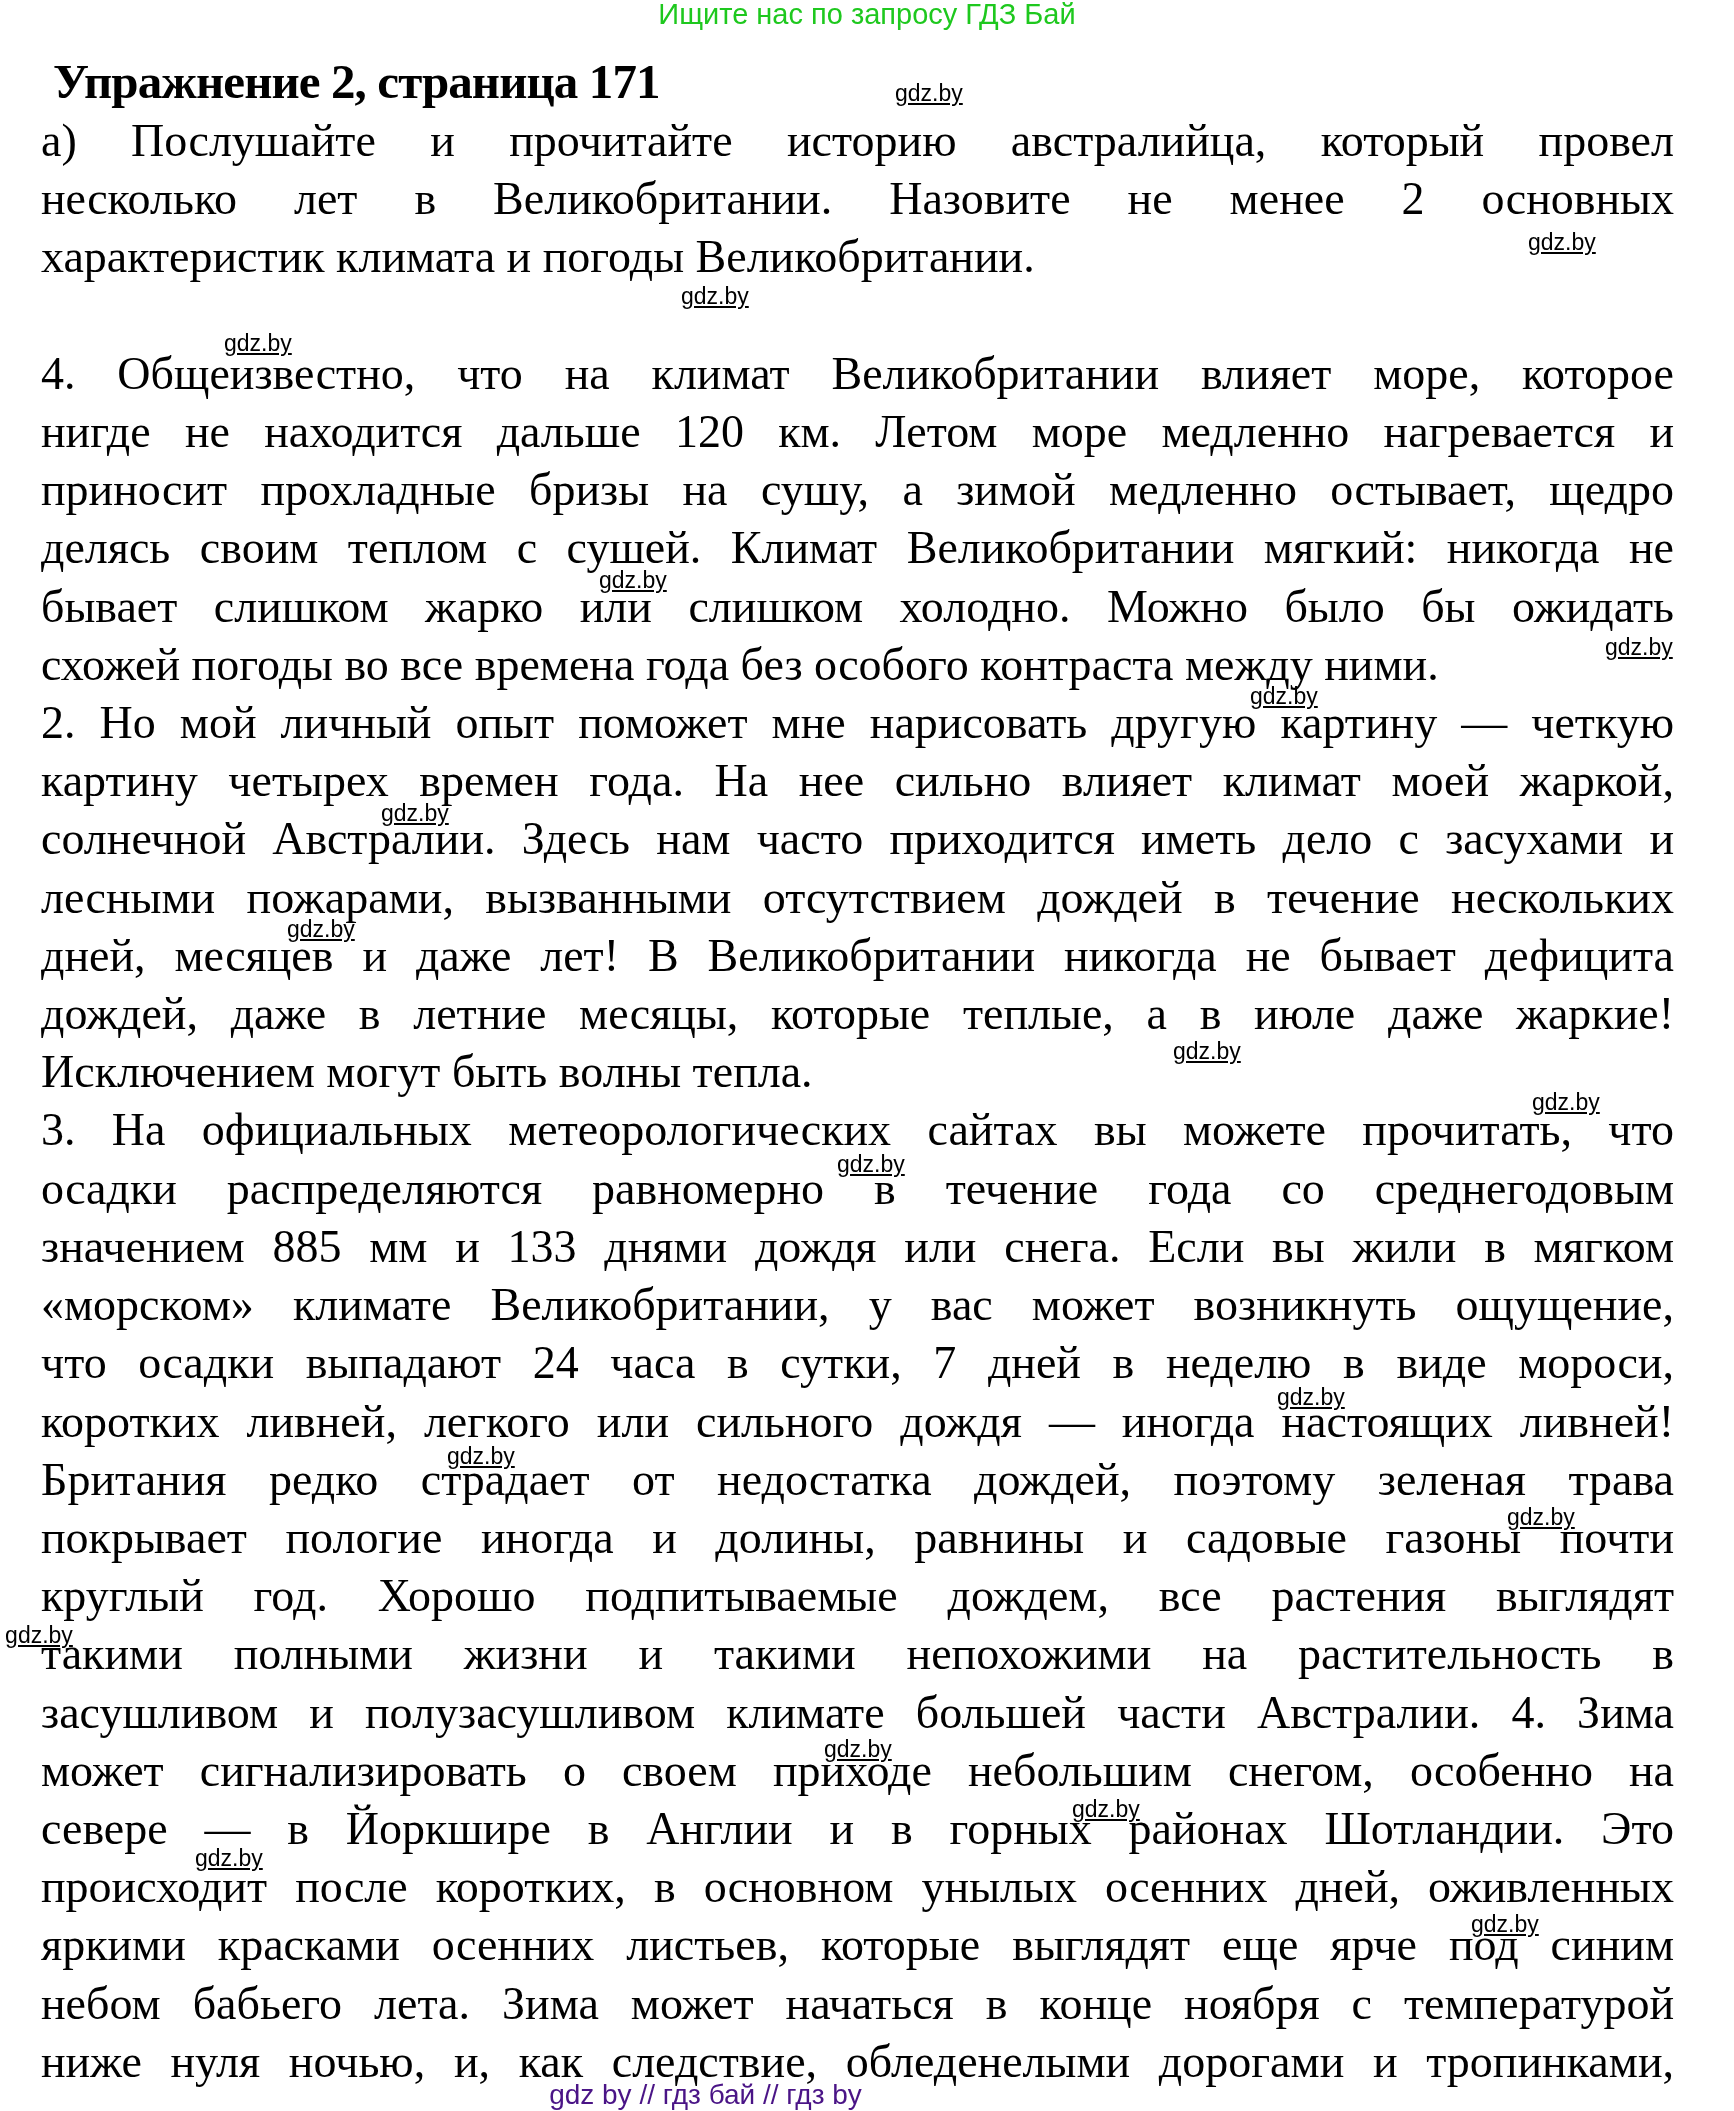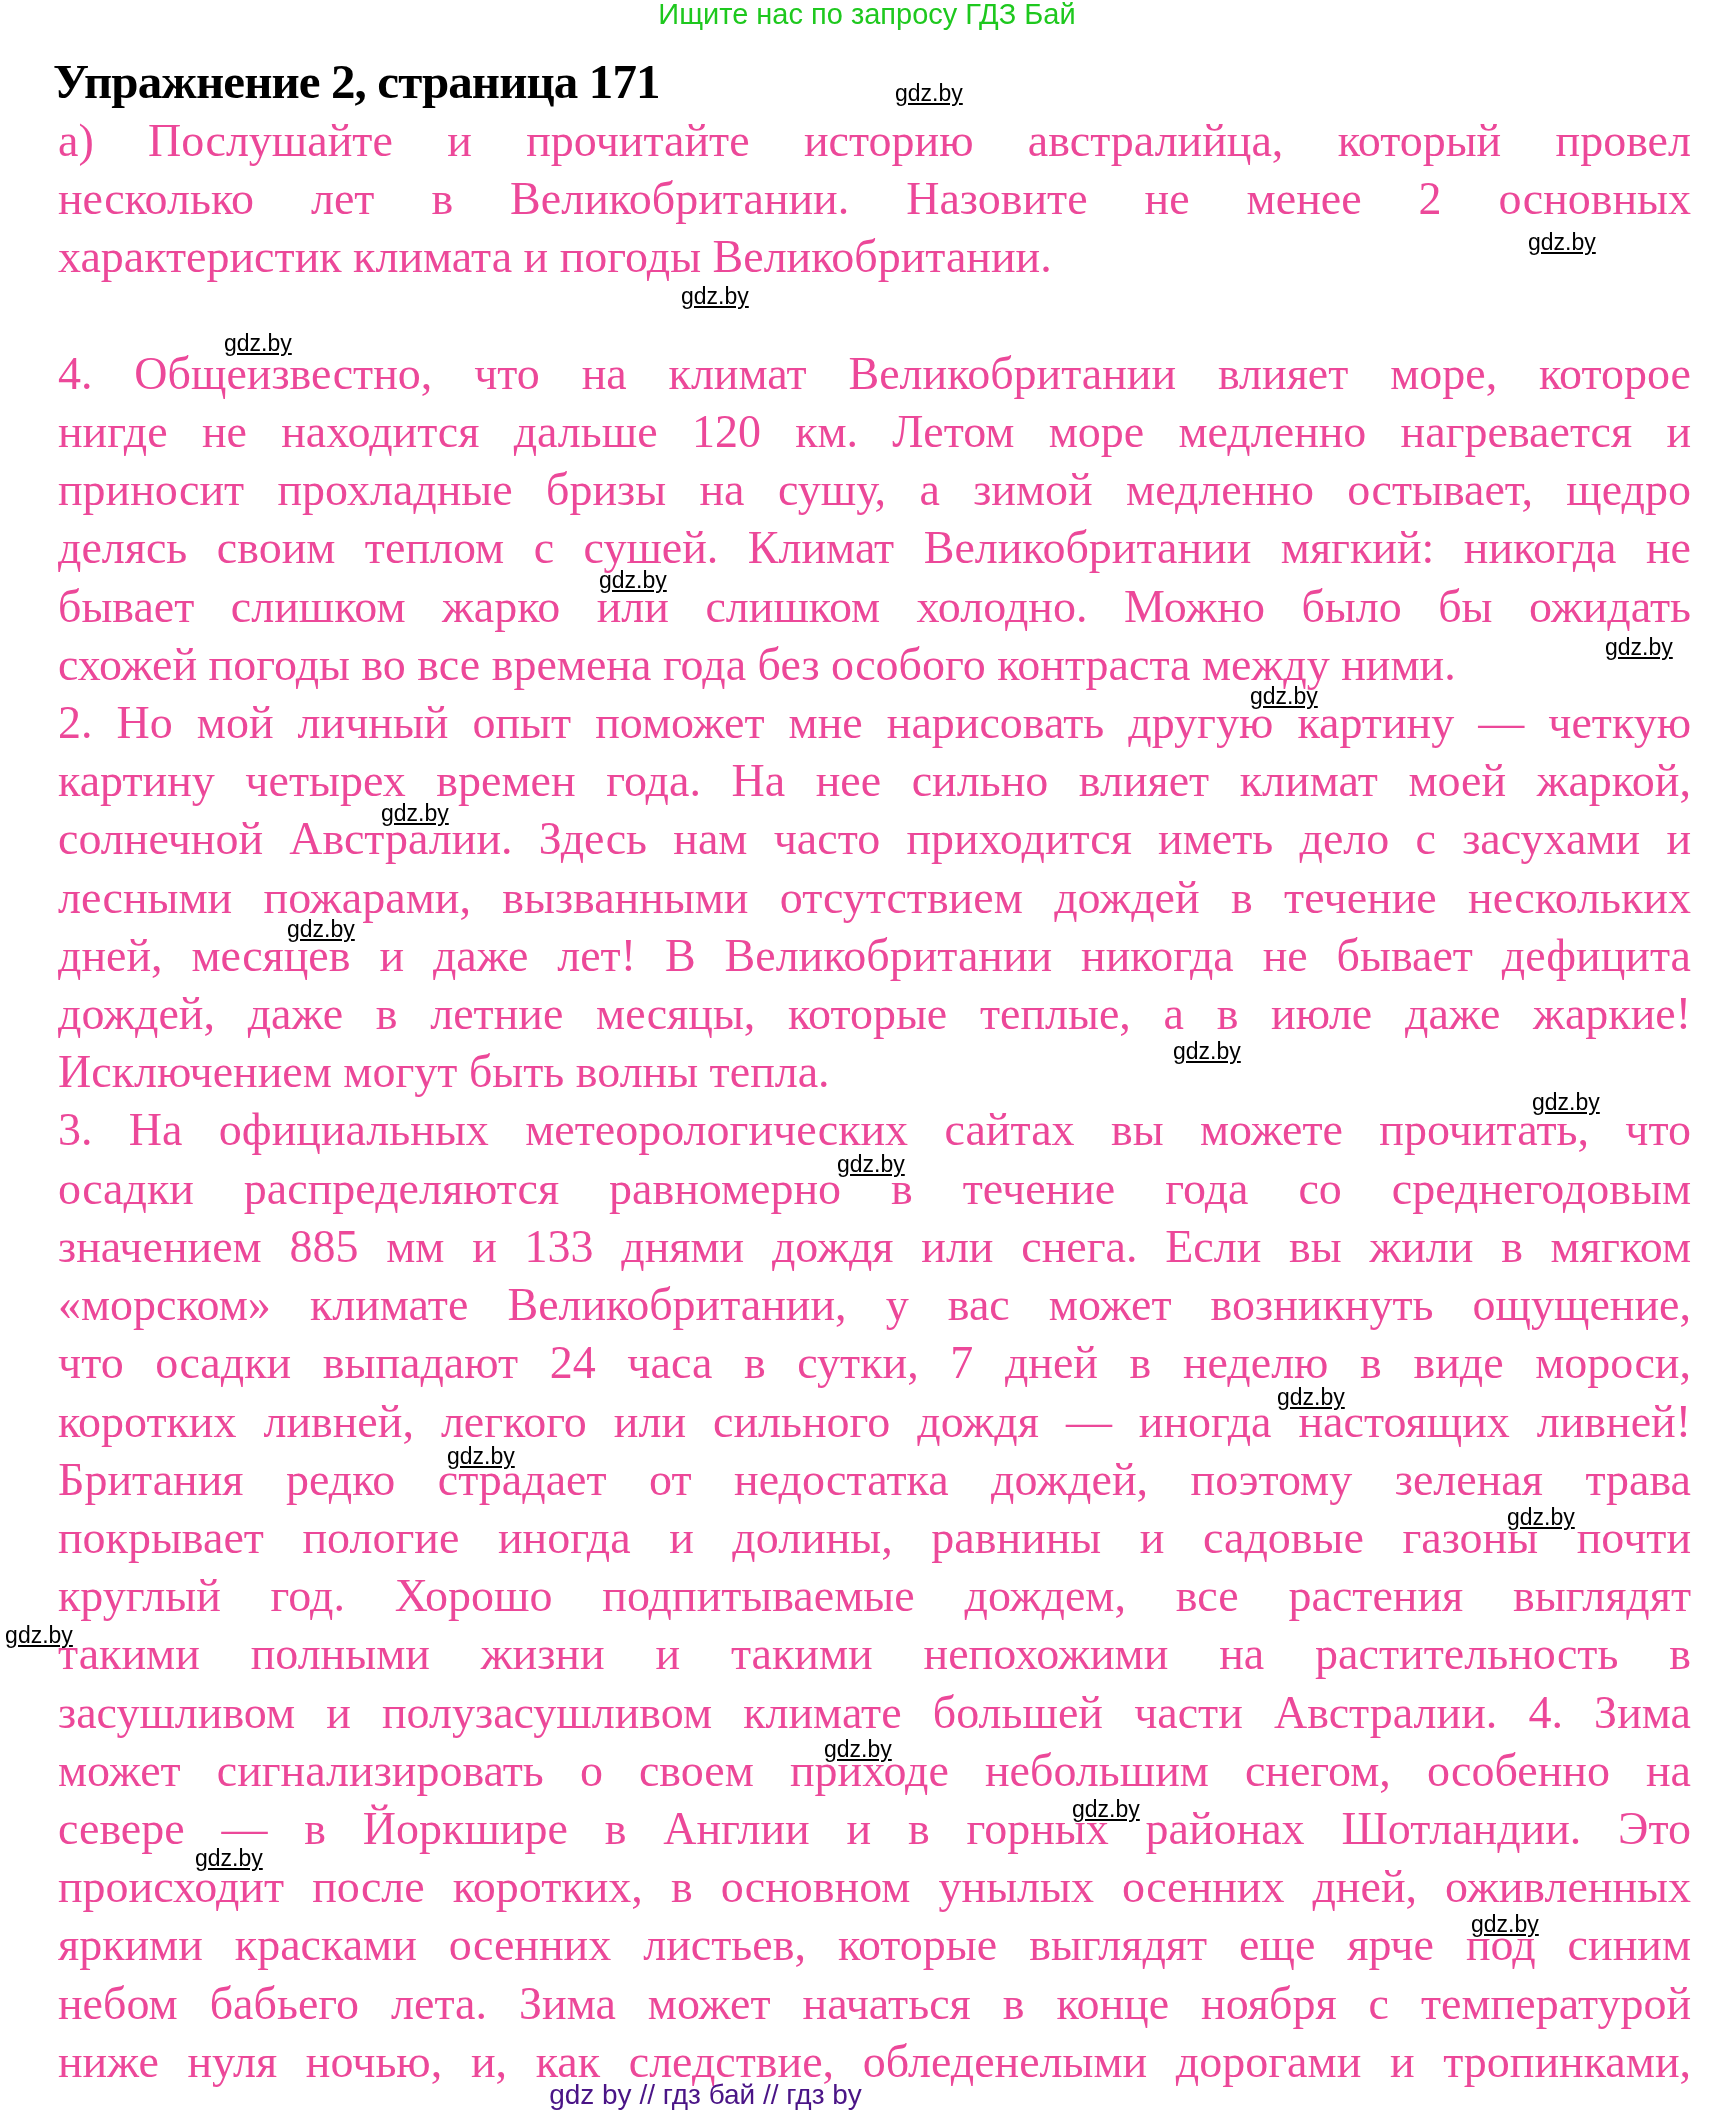--- a/index.html
+++ b/index.html
@@ -1,22 +1,22 @@
 <!DOCTYPE html>
 <html style="font-size:13.7px"><head>
 <meta charset="utf-8">
 <style>
   html, body { margin:0; padding:0; background:#ffffff; }
   body { width:1734px; height:2112px; position:relative; overflow:hidden; }
   .top-banner { position:absolute; left:0; width:1734px; top:-1.7px; text-align:center;
     font-family:"Liberation Sans", sans-serif; font-size:29px; color:#1ec81e; }
   .title { position:absolute; left:53px; top:53px; font-family:"Liberation Serif", serif;
     font-weight:bold; font-size:49px; color:#000; letter-spacing:-0.9px; }
-  .line { position:absolute; left:58px; width:1633px; font-family:"Liberation Serif", serif;
-    font-size:46px; color:#ec4899; white-space:nowrap; text-align:justify; text-align-last:justify;
+  .line { position:absolute; left:41px; width:1633px; font-family:"Liberation Serif", serif;
+    font-size:46px; color:#000000; white-space:nowrap; text-align:justify; text-align-last:justify;
     line-height:53px; height:53px; }
   .line.last { text-align-last:left; }
   .wm { position:absolute; font-family:"Liberation Sans", sans-serif; font-size:23px; color:#000;text-decoration:underline; }
   .footer { position:absolute; left:0; width:1411px; top:2079px; text-align:center;
     font-family:"Liberation Sans", sans-serif; font-size:28px; color:#4a1486; }
 </style>
 </head>
 <body>
 
 <div class="top-banner">Ищите нас по запросу ГДЗ Бай</div>

